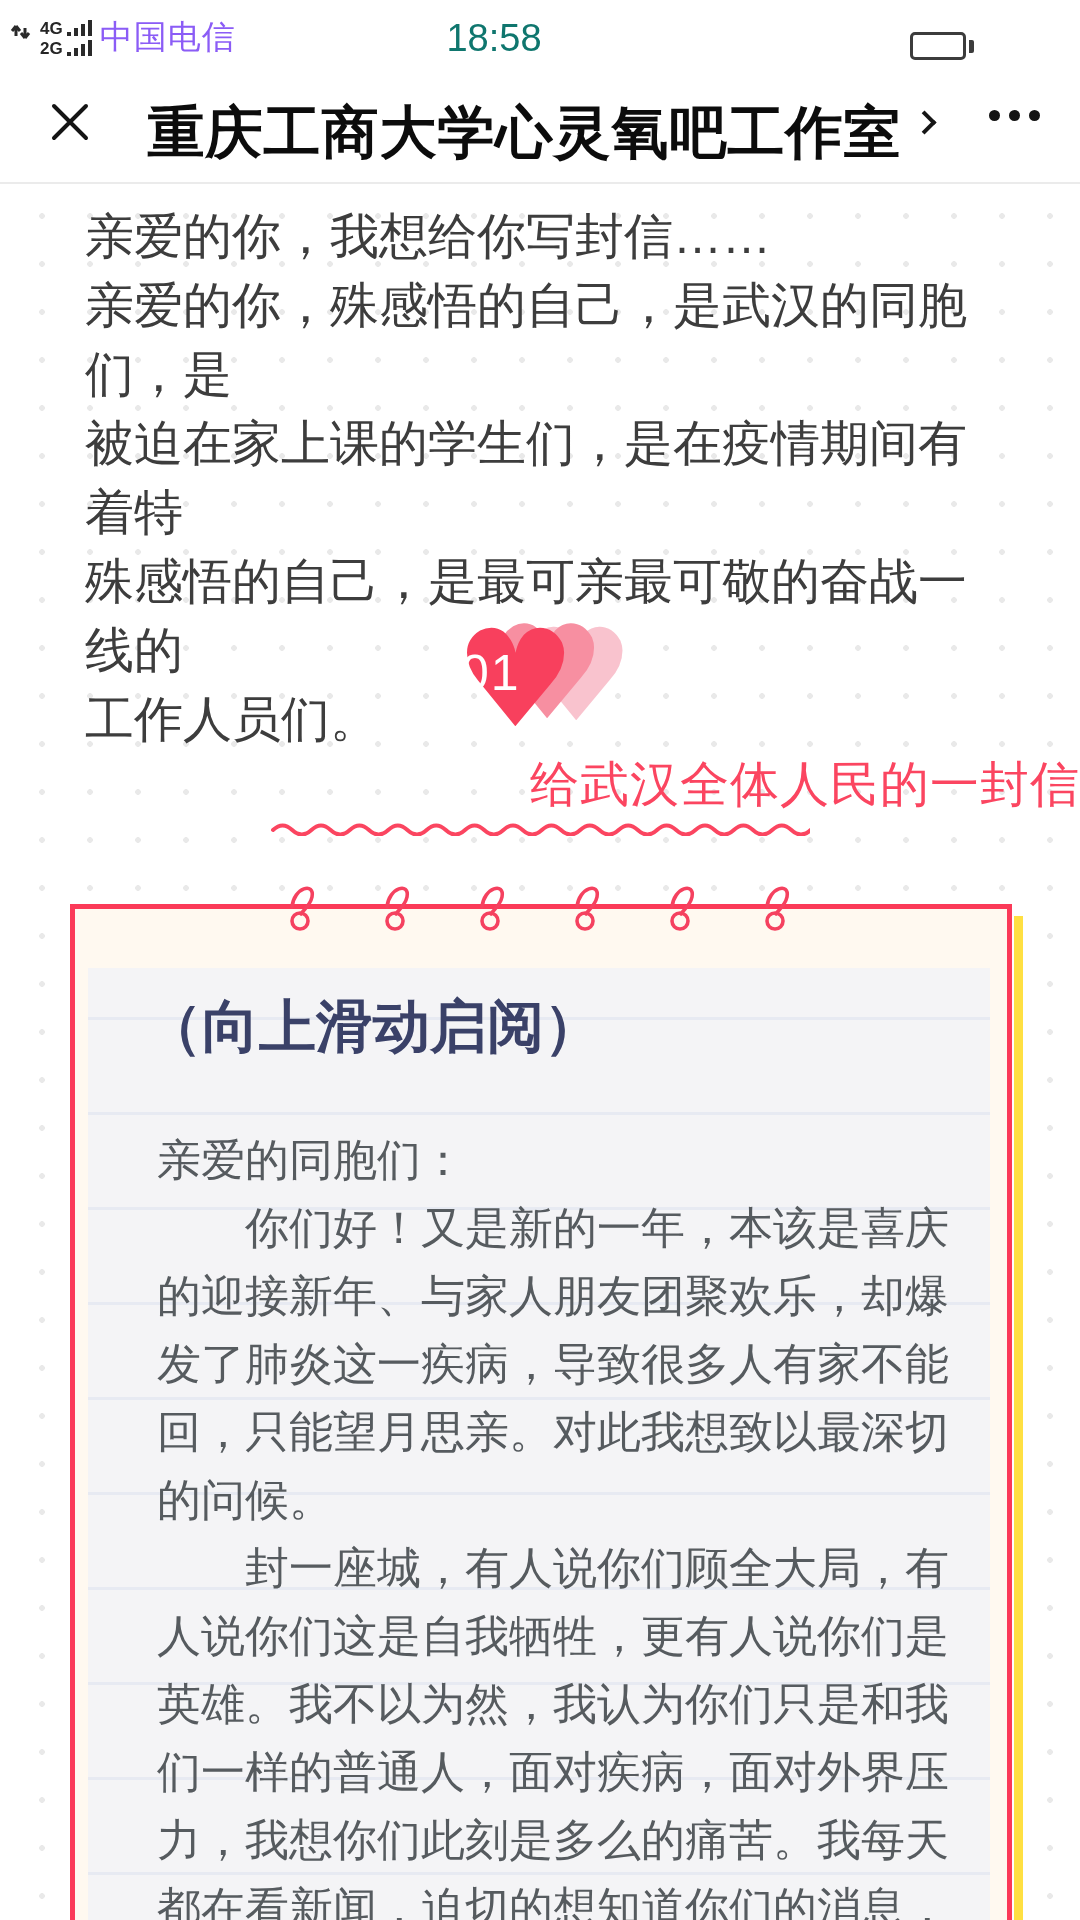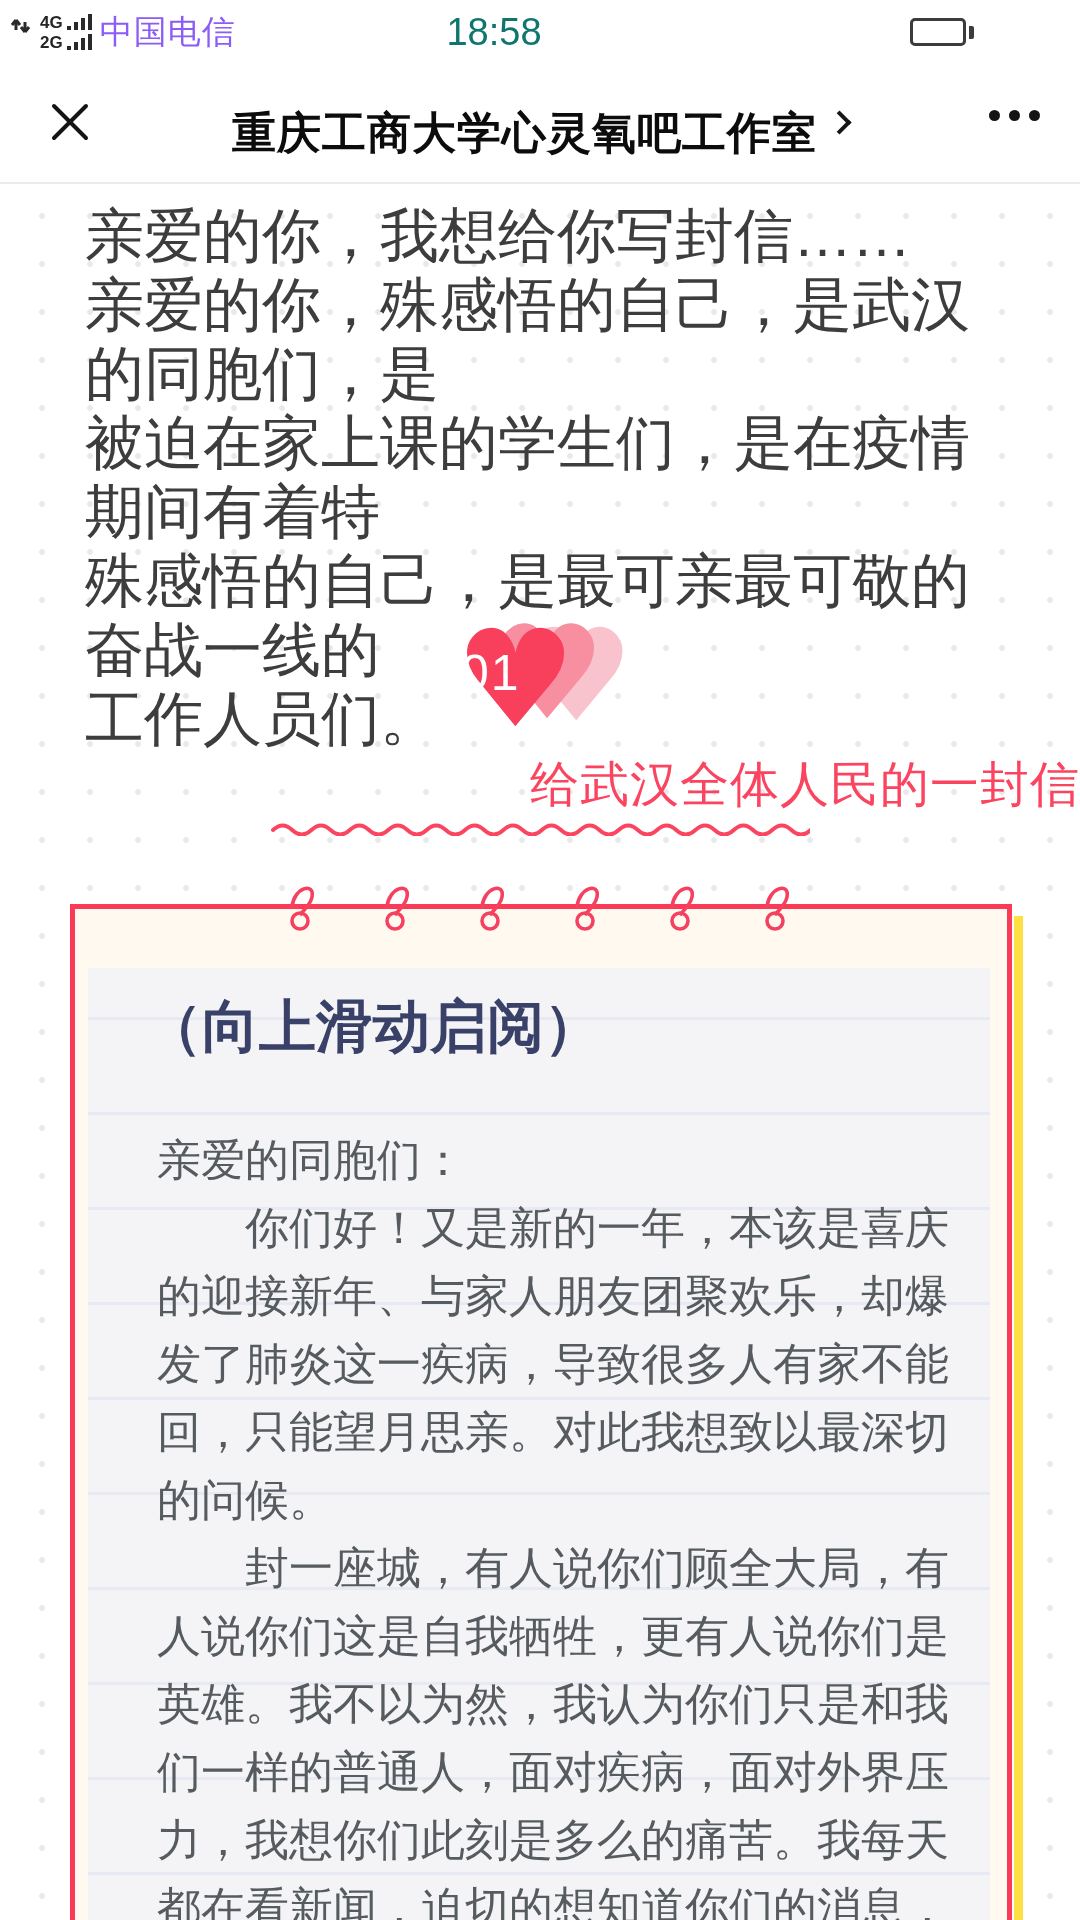--- a/index.html
+++ b/index.html
@@ -2,21 +2,21 @@
 <html><head>
 <meta charset="utf-8">
 <style>
   * { margin:0; padding:0; box-sizing:border-box; }
   html,body { width:1080px; height:1920px; overflow:hidden; background:#fff;
               font-family:"Liberation Sans","DejaVu Sans",sans-serif; }
   .page { position:relative; width:1080px; height:1920px; overflow:hidden; background:#ffffff; }
 
   
   .status-bar { position:absolute; top:0; left:0; width:988px; height:60px;
-                display:flex; align-items:center; padding:4px 14px 0 10px; background:#fff; }
+                display:flex; align-items:flex-end; padding:4px 14px 0 10px; background:#fff; }
   .sb-left { display:flex; align-items:center; gap:8px; }
   .net-arrows { display:flex; flex-direction:column; align-items:center; margin-top:2px; }
   .net-badges { display:flex; flex-direction:column; justify-content:center; }
   .net-row { display:flex; align-items:flex-end; gap:4px; height:20px; }
   .net-g { font-size:17px; font-weight:700; color:#262626; line-height:18px; }
   .bars { display:flex; align-items:flex-end; gap:3px; height:16px; margin-bottom:2px; }
   .bars i { display:block; width:4px; background:#2a2a2a; }
   .bars i:nth-child(1){height:4px;} .bars i:nth-child(2){height:8px;}
   .bars i:nth-child(3){height:12px;} .bars i:nth-child(4){height:16px;}
   .carrier { font-size:33px; color:#8b5cf6; letter-spacing:1px; }
@@ -25,32 +25,32 @@
   .batt-body { width:56px; height:28px; border:3px solid #3c3c3c; border-radius:5px; padding:2px; }
   .batt-fill { height:100%; background:#474747; border-radius:2px; }
   .batt-nub { width:5px; height:13px; background:#3c3c3c; border-radius:0 2px 2px 0; }
 
   
   .nav-bar { position:absolute; top:60px; left:0; width:1080px; height:124px; background:#fff;
              border-bottom:2px solid #ebebeb; display:flex; align-items:center; }
   .close-btn { position:absolute; left:46px; top:38px; width:48px; height:48px; cursor:pointer; }
   .nav-title-wrap { position:absolute; left:0; right:0; display:flex; align-items:center;
                     justify-content:center; gap:14px; }
-  .nav-title { font-size:44px; font-weight:700; color:#0c0c0c; letter-spacing:1px;margin-top:24px; }
+  .nav-title { font-size:57px; font-weight:700; color:#0c0c0c; letter-spacing:1px;margin-top:24px; }
   .chev { width:17px; height:17px; border-top:4px solid #161616; border-right:4px solid #161616;
           transform:rotate(45deg); margin-top:2px; }
   .more-btn { position:absolute; right:40px; top:50px; display:flex; gap:9px; cursor:pointer; }
   .more-btn i { width:11px; height:11px; border-radius:50%; background:#141414; }
 
   
   .content { position:absolute; top:186px; left:0; width:1080px; height:1734px; background:#ffffff;
              background-image:radial-gradient(circle, rgba(0,0,0,0.085) 2.6px, transparent 3.1px);
              background-size:48px 48px; background-position:18px 6px; overflow:hidden; }
 
-  .intro { position:absolute; left:85px; top:16px; width:930px; font-size:59px;
+  .intro { position:absolute; left:85px; top:16px; width:930px; font-size:49px;
            line-height:69px; color:#3d3d3d; }
 
   
   .hearts { position:absolute; left:455px; top:424px; width:200px; height:130px; }
   .heart { position:absolute; line-height:1; font-family:"DejaVu Sans",sans-serif; }
   .heart.back  { left:64px; top:2px;  font-size:128px; color:#f9c3ce; }
   .heart.mid   { left:34px; top:-2px; font-size:130px; color:#f78fa1; }
   .heart.front { left:0;    top:2px;  font-size:135px; color:#f8405d; }
   .heart-num { position:absolute; left:6px; top:34px; width:122px; 
                font-size:50px; font-weight:400; color:#fff; letter-spacing:2px; }

